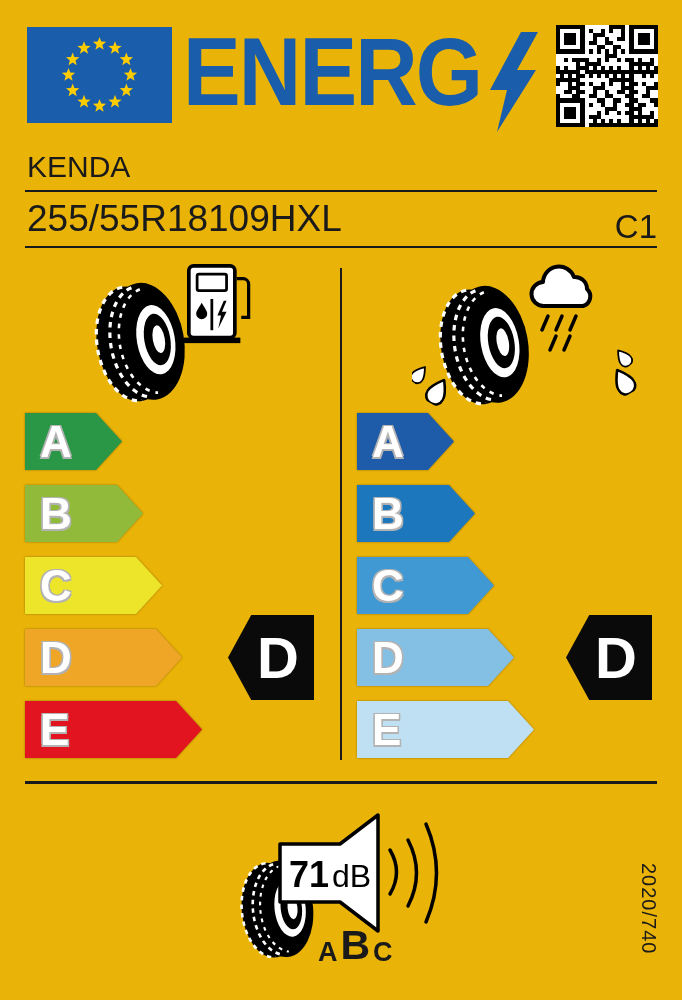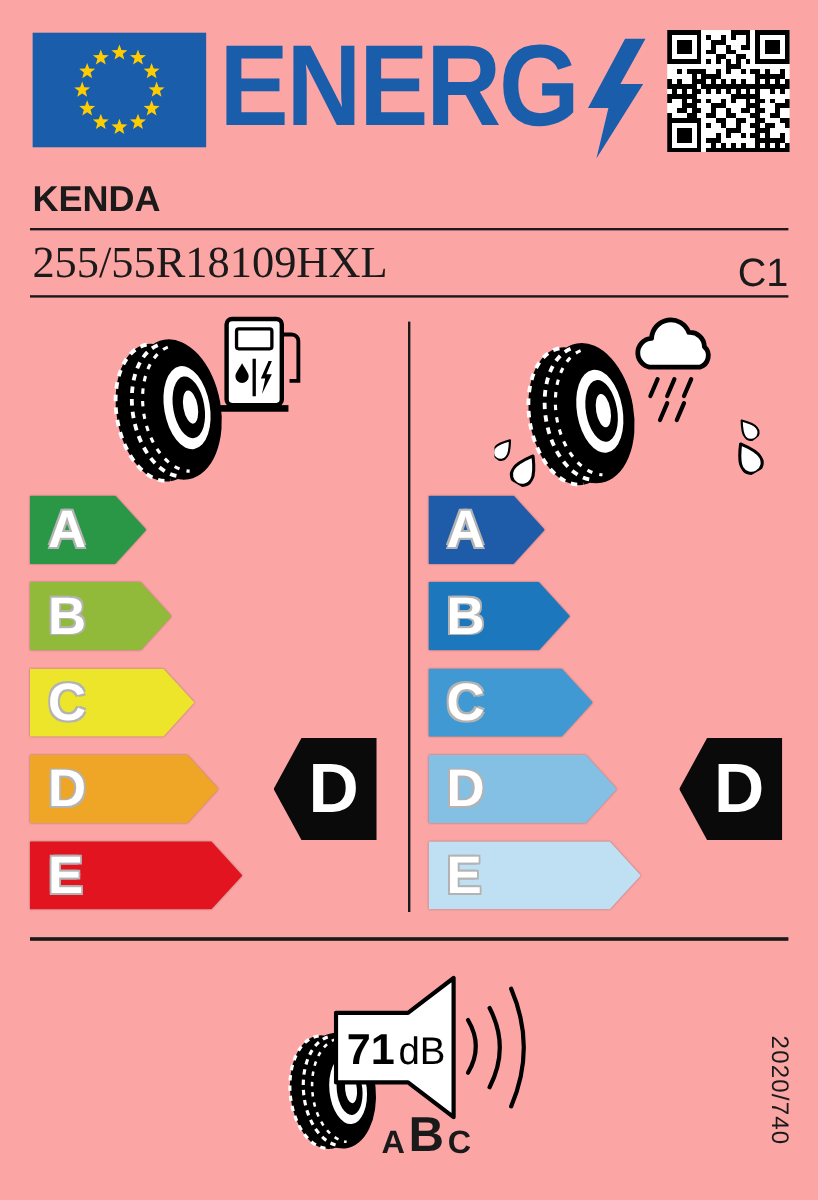--- a/index.html
+++ b/index.html
@@ -1,30 +1,30 @@
 <!DOCTYPE html>
 <html><head>
 <meta charset="utf-8">
 <style>
   html,body{margin:0;padding:0;background:#fff;}
   .label{
-    position:relative;width:682px;height:1000px;background:#fca5a5;overflow:hidden;
+    position:relative;width:682px;height:1000px;background:#eab308;overflow:hidden;
     font-family:"Liberation Sans",sans-serif;color:#1a1a1a;
   }
   .abs{position:absolute;}
   
   .energ-logo{
     left:183px;top:24px;font-size:96px;line-height:96px;font-weight:bold;
     letter-spacing:-2px;transform:scaleX(0.9);transform-origin:left top;white-space:nowrap;
   }
   
-  .brand{left:27px;top:150px;font-size:30px;font-weight:bold;}
+  .brand{left:27px;top:150px;font-size:30px;font-weight:normal;}
   .rule{left:25px;width:632px;height:2px;background:#1a1a1a;}
   .rule1{top:190px;} .rule2{top:246px;} .rule3{top:781px;height:3px;}
-  .tire-size{left:27px;top:198px;font-size:37px;font-family:Liberation Serif, serif;}
+  .tire-size{left:27px;top:198px;font-size:37px;}
   .tire-class{right:25px;top:208px;font-size:33px;}
   
   .vdivider{left:340px;top:268px;width:2px;height:492px;background:#1a1a1a;}
   .scale{top:413px;}
   #fuel-scale{left:25px;} #wet-scale{left:357px;}
   .bar{
     height:57px;margin-bottom:15px;
     clip-path:polygon(0 0, calc(100% - 26px) 0, 100% 50%, calc(100% - 26px) 100%, 0 100%);
   }
   .scalewrap{filter:drop-shadow(0 0 1px rgba(0,0,0,0.35));}

